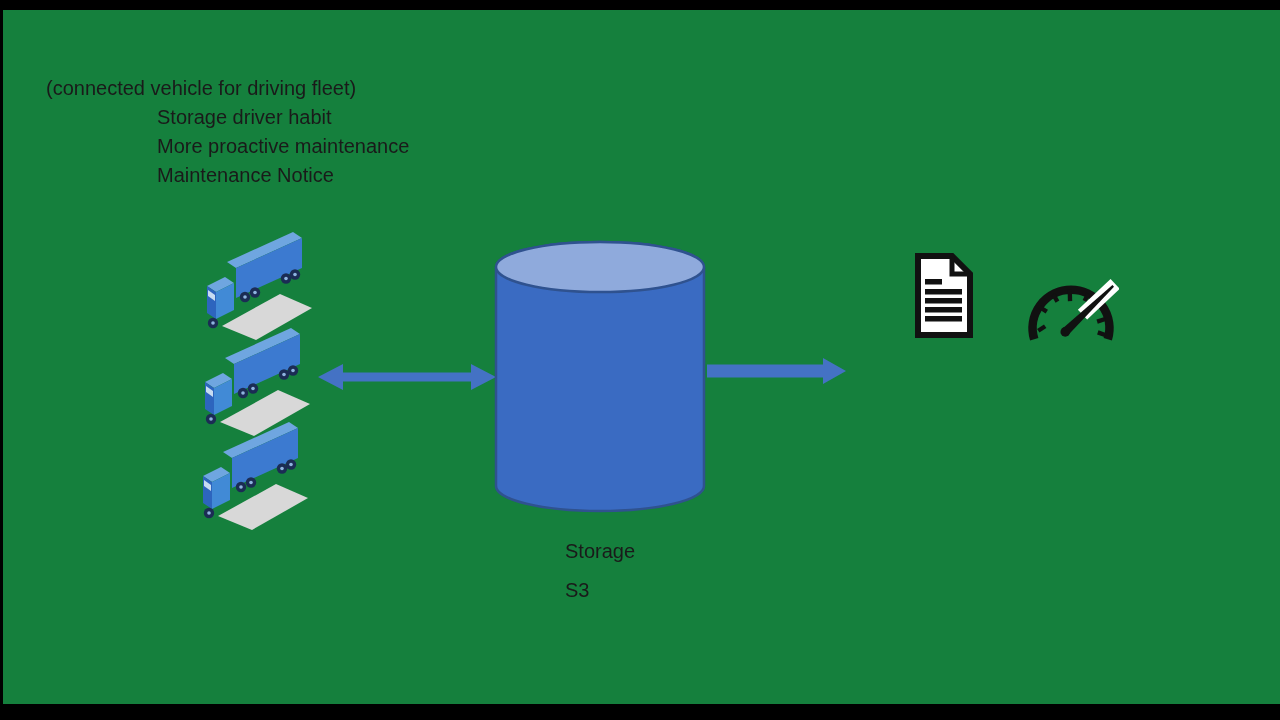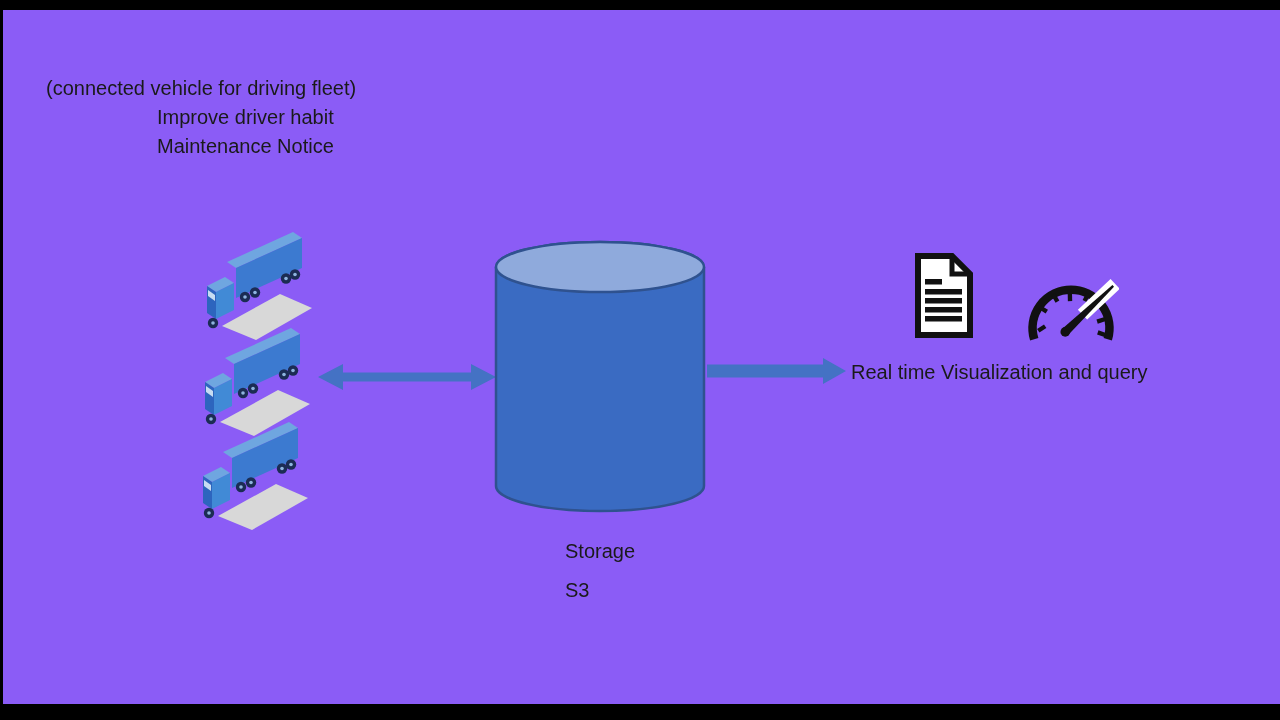--- a/index.html
+++ b/index.html
@@ -1,17 +1,17 @@
 <!DOCTYPE html>
 <html><head>
 <meta charset="utf-8">
 <style>
   html,body{margin:0;padding:0;background:#888;}
   #frame{
-    position:relative;width:1280px;height:720px;background:#8b5cf6;
+    position:relative;width:1280px;height:720px;background:#15803d;
     overflow:hidden;font-family:"Liberation Sans", sans-serif;color:#1a1a1a;
   }
   .letterbox{position:absolute;background:#000;}
   #bar-top{left:0;top:0;width:1280px;height:10px;}
   #bar-bottom{left:0;top:704px;width:1280px;height:16px;}
   #edge-left{left:0;top:10px;width:3px;height:694px;}
 
   #notes{position:absolute;left:46px;top:74px;font-size:20px;line-height:29px;white-space:nowrap;}
   #notes .indent{padding-left:111px;}
 
@@ -35,21 +35,22 @@
 <body>
 
 <div id="frame">
 
   <div id="bar-top" class="letterbox"></div>
   <div id="bar-bottom" class="letterbox"></div>
   <div id="edge-left" class="letterbox"></div>
 
   <div id="notes">
     <div>(connected vehicle for driving fleet)</div>
-    <div class="indent">Improve driver habit</div>
+    <div class="indent">Storage driver habit</div>
+    <div class="indent">More proactive maintenance</div>
     <div class="indent">Maintenance Notice</div>
   </div>
 
   <svg width="0" height="0" style="position:absolute" aria-hidden="true">
     <defs>
       <symbol id="truck-sym" viewBox="0 0 122 112">
         <polygon points="24,98 82,66 114,80 58,112" fill="#D8D8D8"></polygon>
         <polygon points="38,40 104,10 95,4 29,34" fill="#6FA6E0"></polygon>
         <polygon points="38,40 104,10 104,40 38,70" fill="#3C7AD0"></polygon>
         <polygon points="18,64 36,55 27,49 9,58" fill="#6FA6E0"></polygon>
@@ -91,21 +92,20 @@
 
   <svg id="rightarrow" width="140" height="30" viewBox="0 0 140 30">
     <path d="M0 8.5 L116 8.5 L116 2 L139 15 L116 28 L116 21.5 L0 21.5 Z" fill="#4472C4"></path>
   </svg>
 
   <div id="storage-label">
     <div>Storage</div>
     <div>S3</div>
   </div>
 
-  <div id="rtviz-label">Real time Visualization and query</div>
 
   <svg id="doc-icon" width="65" height="87" viewBox="0 0 65 87">
     <path d="M6 4 L40 4 L58 22 L58 83 L6 83 Z" fill="#ffffff" stroke="#111111" stroke-width="6" stroke-linejoin="miter"></path>
     <path d="M40 4 L40 22 L58 22" fill="none" stroke="#111111" stroke-width="5"></path>
     <rect x="13" y="27" width="17" height="5.5" fill="#111111"></rect>
     <rect x="13" y="37" width="37" height="5.5" fill="#111111"></rect>
     <rect x="13" y="46" width="37" height="5.5" fill="#111111"></rect>
     <rect x="13" y="55" width="37" height="5.5" fill="#111111"></rect>
     <rect x="13" y="64" width="37" height="5.5" fill="#111111"></rect>
   </svg>

